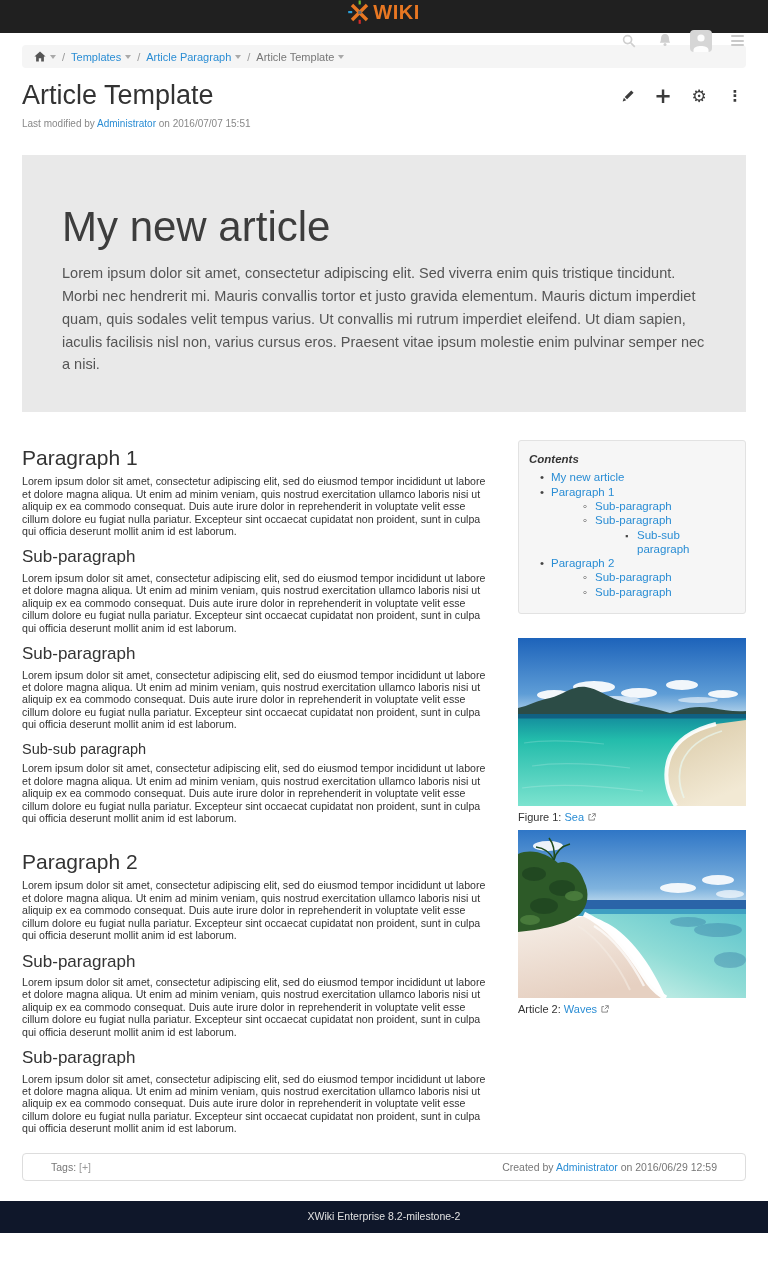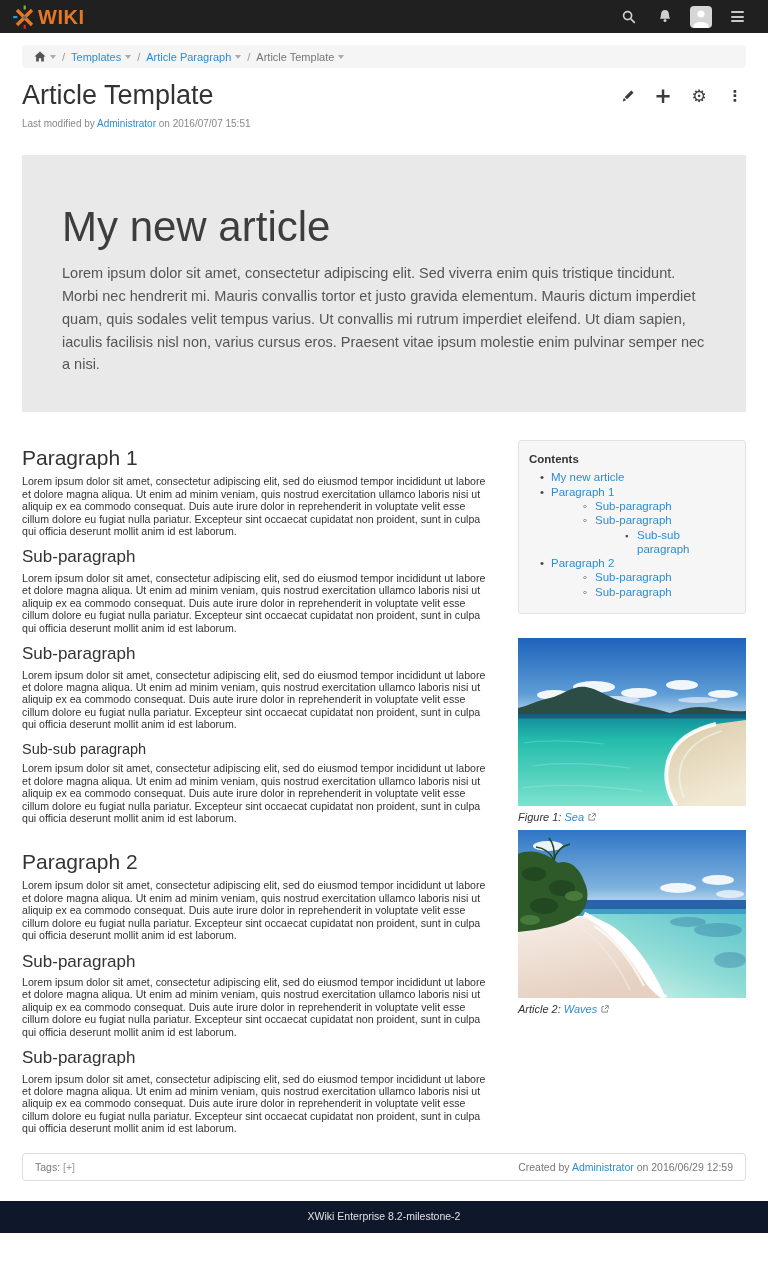--- a/index.html
+++ b/index.html
@@ -5,21 +5,21 @@
   * { box-sizing: border-box; }
   html,body { margin:0; padding:0; }
   body {
     width:768px; background:#fff; color:#333;
     font-family:"Liberation Sans", sans-serif;
     -webkit-font-smoothing:antialiased;
   }
   a, .link { color:#2a8dd4; text-decoration:none; cursor:pointer; }
 
   
-  .navbar { height:33px; background:#202020; display:flex; align-items:center; padding:0 13px; }
+  .navbar { height:33px; background:#202020; display:flex; align-items:center; padding:0 13px;flex-direction:column; }
   .logo { display:flex; align-items:center; }
   .logo-word { color:#e87722; font-size:20px; font-weight:bold; letter-spacing:.5px; line-height:1; margin-left:1px; }
   .nav-right { margin-left:auto; display:flex; align-items:center; gap:0; }
   .nav-btn { width:36px; height:33px; display:flex; align-items:center; justify-content:center; cursor:pointer; }
   .hamburger { display:flex; flex-direction:column; gap:2.5px; }
   .hamburger span { display:block; width:13px; height:2px; background:#c9c9c9; border-radius:1px; }
 
   
   .container { padding:0 22px; }
 
@@ -55,40 +55,40 @@
   .sec-h { font-weight:400; color:#333; margin:10px 0 5px; line-height:1.15; }
   h2.sec-h { font-size:21px; }
   h3.sec-h { font-size:17px; }
   h4.sec-h { font-size:14.5px; }
   .sec-h.first { margin-top:6px; }
   .sec-h.big-gap { margin-top:26px; }
   .sec-p { font-size:10.6px; line-height:12.4px; color:#333; margin:0; }
 
   
   .toc-panel { background:#f6f6f6; border:1px solid #e2e2e2; border-radius:3px; padding:12px 10px 14px; }
-  .toc-title { font-size:11.5px; font-weight:bold; color:#333; margin:0 0 5px; }
+  .toc-title { font-size:11.5px; font-weight:bold; color:#333; margin:0 0 5px;font-style:italic; }
   .toc-list { list-style:none; margin:0; padding:0; font-size:11.5px; }
   .toc-list li { line-height:14.3px; position:relative; }
   .toc-list li.l1 { padding-left:22px; }
   .toc-list li.l2 { padding-left:66px; }
   .toc-list li.l3 { padding-left:108px; }
   .toc-list li::before { position:absolute; color:#444; }
   .toc-list li.l1::before { content:"•"; left:11px; }
   .toc-list li.l2::before { content:"◦"; left:54px; }
   .toc-list li.l3::before { content:"▪"; left:96px; font-size:9px; top:1px; }
 
   
   .figure { margin-top:24px; }
   .figure.second { margin-top:7px; }
   .photo { display:block; width:228px; height:168px; }
-  .caption { font-size:11px; font-style:italic; color:#333; margin-top:5px; display:flex; align-items:center; gap:3px; }
+  .caption { font-size:11px; color:#333; margin-top:5px; display:flex; align-items:center; gap:3px; }
   .ext-icon { display:inline-block; margin-left:1px; }
 
   
-  .docinfo { margin-top:18px; border:1px solid #ddd; border-radius:4px; padding:7px 12px;
+  .docinfo { margin-top:18px; border:1px solid #ddd; border-radius:4px; padding:7px 28px;
     display:flex; align-items:center; font-size:10.5px; color:#777; }
   .docinfo-right { margin-left:auto; }
 
   
   .page-footer { margin-top:20px; background:#0f172a; color:#e0e0e0; text-align:center;
     font-size:10.5px; padding:9px 0 11px; }
 </style>
 </head>
 <body>
 

